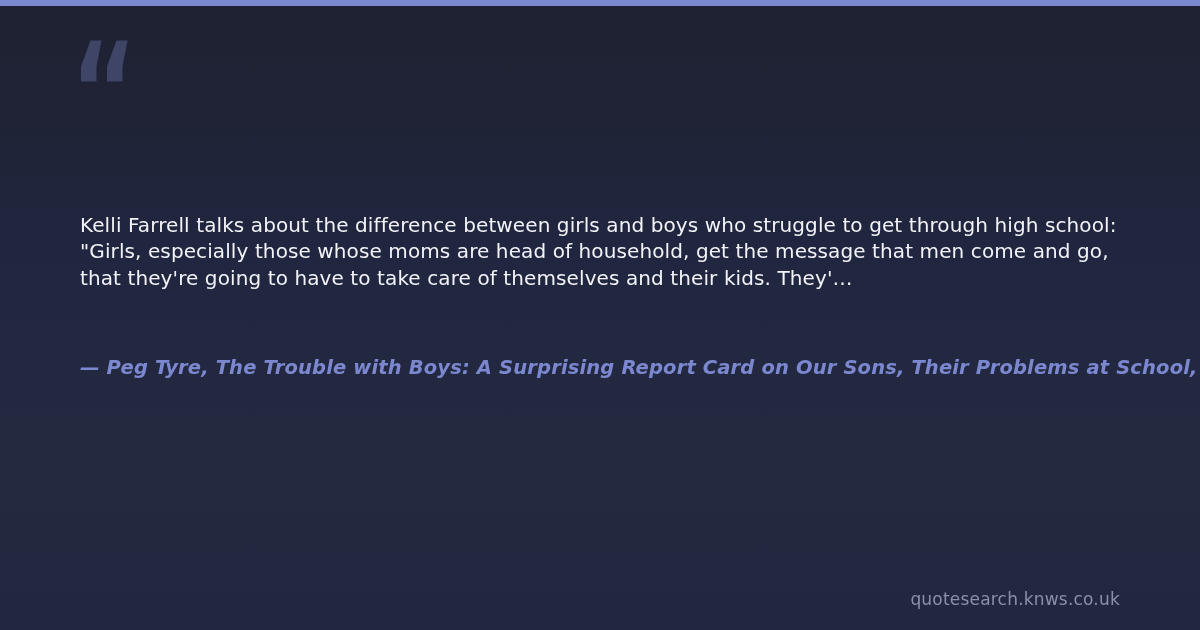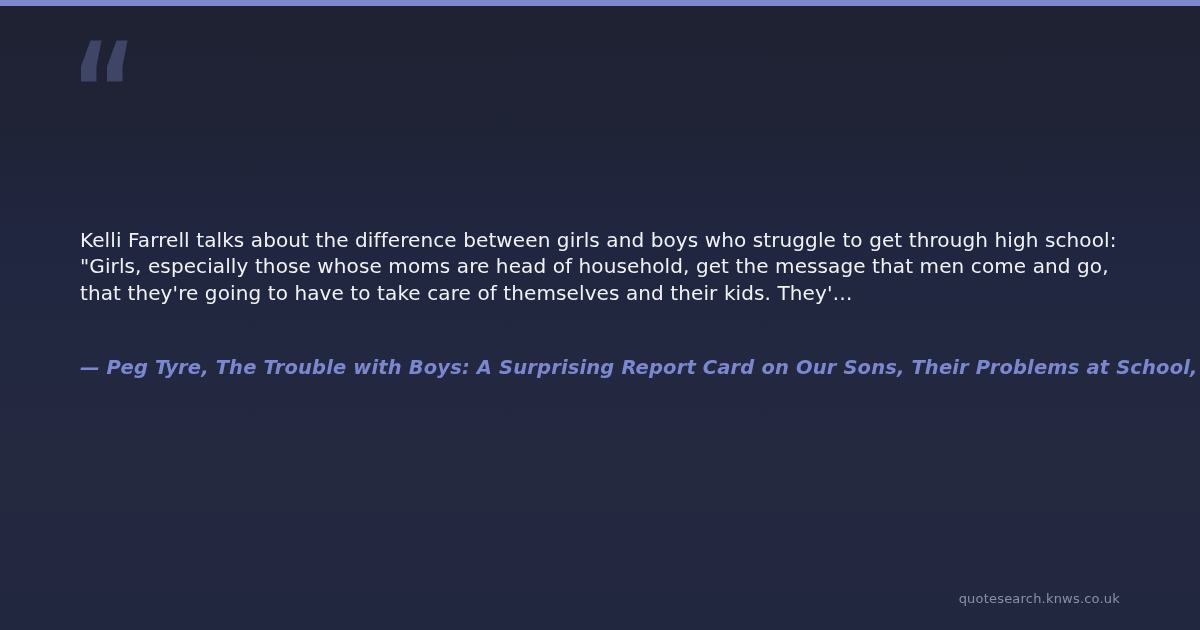--- a/index.html
+++ b/index.html
@@ -49,21 +49,21 @@
     line-height: 1;
     pointer-events: none;
     user-select: none;
   }
   .quote-mark svg { display: block; }
 
   
   .quote-body {
     position: absolute;
     left: 80px;
-    top: 227px;
+    top: 212px;
     width: 1040px;
     font-size: 20px;
     line-height: 26.4px;
     color: #f2f3f7;
     letter-spacing: 0.1px;
     font-weight: 400;
   }
 
   
   .attribution-wrap {
@@ -83,21 +83,21 @@
     color: #7b88d0;
     letter-spacing: 0.15px;
     white-space: nowrap;
   }
 
   
   .footer {
     position: absolute;
     right: 80px;
     bottom: 22px;
-    font-size: 13px;
+    font-size: 17px;
     line-height: 18px;
     color: #8a90a8;
     letter-spacing: 0.2px;
     text-align: right;
     margin-top: 11px;
   }
 </style>
 </head>
 <body>
 

